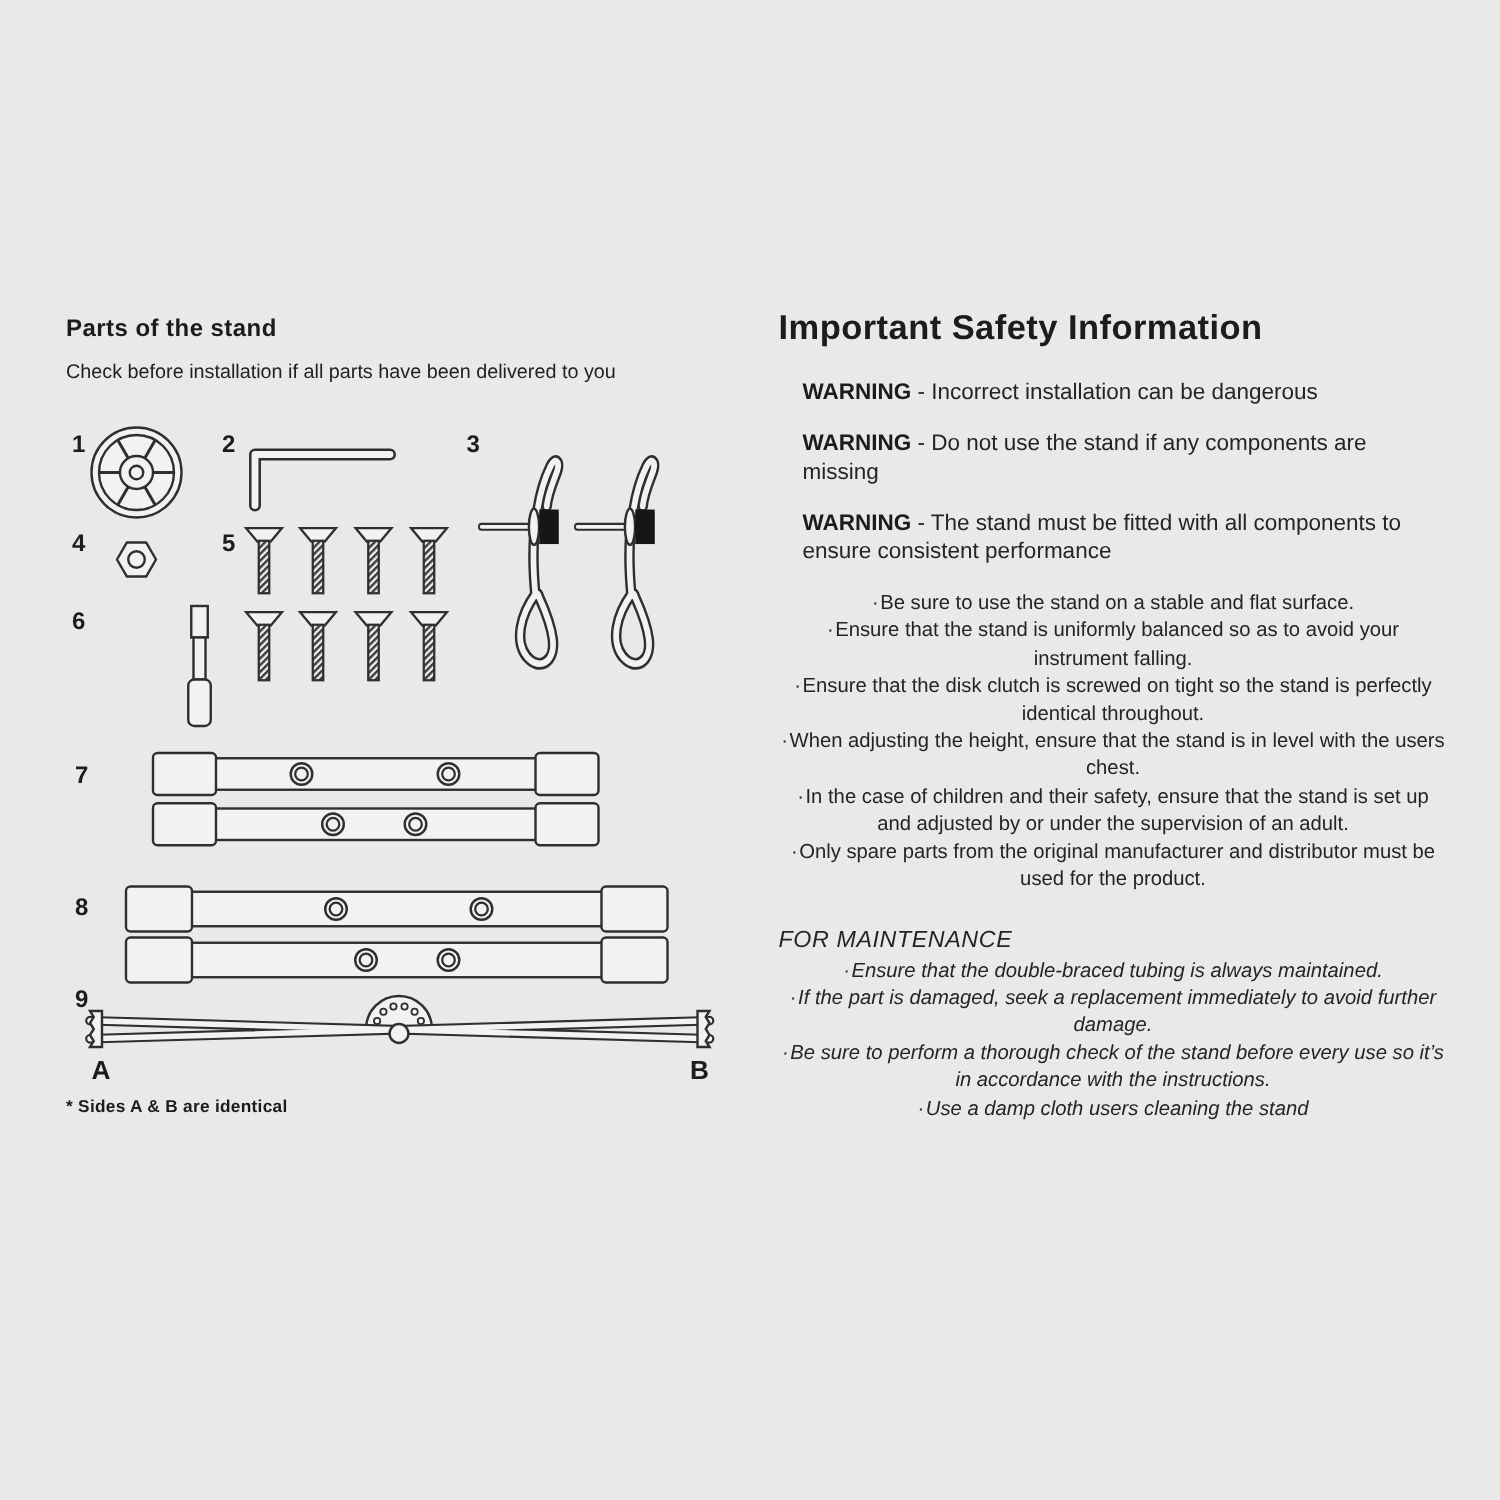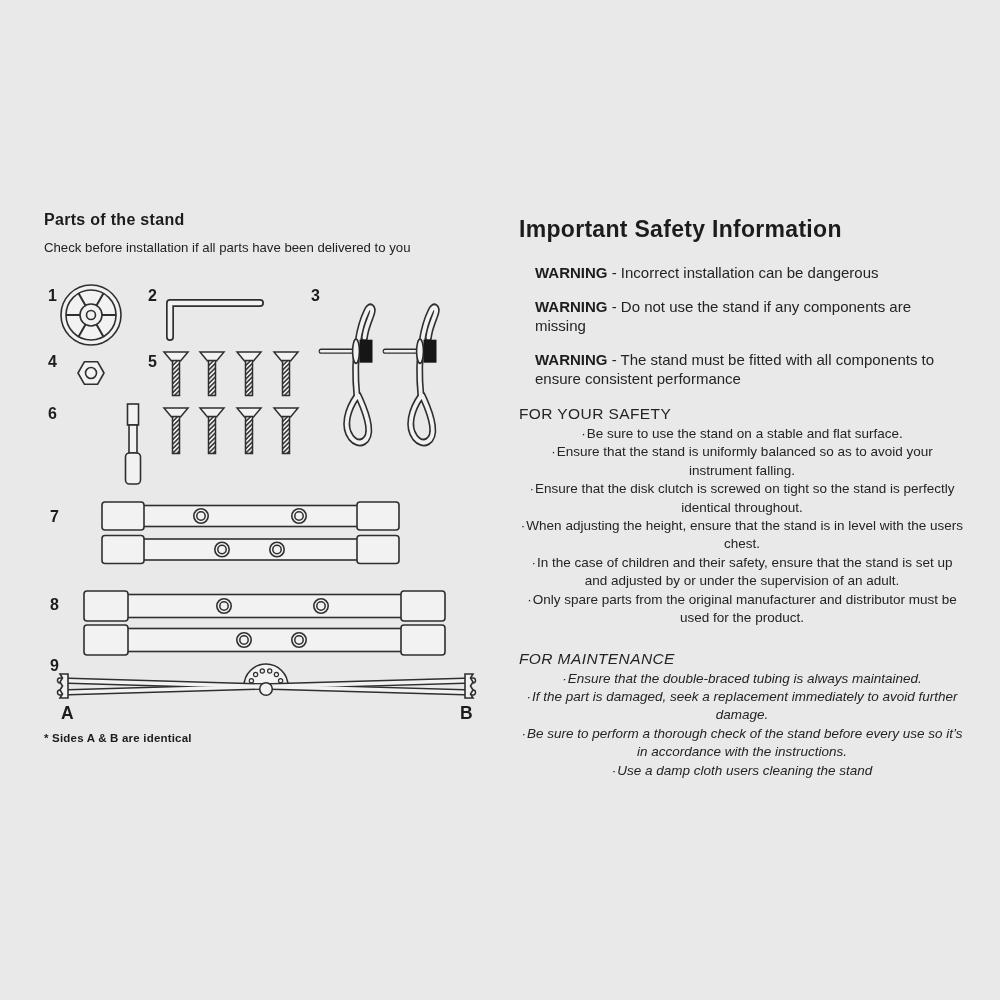--- a/index.html
+++ b/index.html
@@ -14,21 +14,21 @@
   .footnote{margin:4px 0 0 0;font-size:11.5px;font-weight:700;color:#1c1c1c;letter-spacing:.2px;}
 
   svg text{font-family:"Liberation Sans",sans-serif;font-weight:700;font-size:16px;fill:#1c1c1c;}
   svg text.ab{font-size:17.5px;}
   .ln{stroke:#2f2f2f;fill:none;}
   .part{fill:#f2f2f2;stroke:#2f2f2f;stroke-width:1.6;}
   .tube-d{stroke:#2f2f2f;fill:none;stroke-linecap:round;stroke-linejoin:round;}
   .tube-l{stroke:#f2f2f2;fill:none;stroke-linecap:round;stroke-linejoin:round;}
 
   
-  .right{position:absolute;left:519px;top:215px;width:446px;}
+  .right{position:absolute;left:519px;top:204px;width:446px;}
   .right h2{margin:0;font-size:23px;line-height:28px;font-weight:700;letter-spacing:.3px;color:#1c1c1c;}
   .warnings{margin-top:21px;}
   .warnings p{margin:16px;font-size:15px;line-height:18.4px;color:#242424;}
   .warnings strong{font-weight:700;color:#1c1c1c;}
   .sec h3{margin:0;font-size:15.5px;line-height:20px;font-weight:400;letter-spacing:.4px;color:#242424;}
   .sec-safety{margin-top:15px;}
   .sec-maint{margin-top:21px;font-style:italic;}
   .sec ul{margin:1px 0 0 0;padding:0;list-style:none;}
   .sec li{font-size:13.5px;line-height:18.4px;color:#242424;text-align:center;}
   .sec li::before{content:"·";margin-right:1px;}
@@ -204,21 +204,20 @@
   <section class="right">
     <h2>Important Safety Information</h2>
 
     <div class="warnings">
       <p><strong>WARNING</strong> <span>- Incorrect installation can be dangerous</span></p>
       <p><strong>WARNING</strong> <span>- Do not use the stand if any components are missing</span></p>
       <p><strong>WARNING</strong> <span>- The stand must be fitted with all components to ensure consistent performance</span></p>
     </div>
 
     <div class="sec sec-safety">
-      <h3>FOR YOUR SAFETY</h3>
       <ul>
         <li>Be sure to use the stand on a stable and flat surface.</li>
         <li>Ensure that the stand is uniformly balanced so as to avoid your instrument falling.</li>
         <li>Ensure that the disk clutch is screwed on tight so the stand is perfectly identical throughout.</li>
         <li>When adjusting the height, ensure that the stand is in level with the users chest.</li>
         <li>In the case of children and their safety, ensure that the stand is set up and adjusted by or under the supervision of an adult.</li>
         <li>Only spare parts from the original manufacturer and distributor must be used for the product.</li>
       </ul>
     </div>
 

